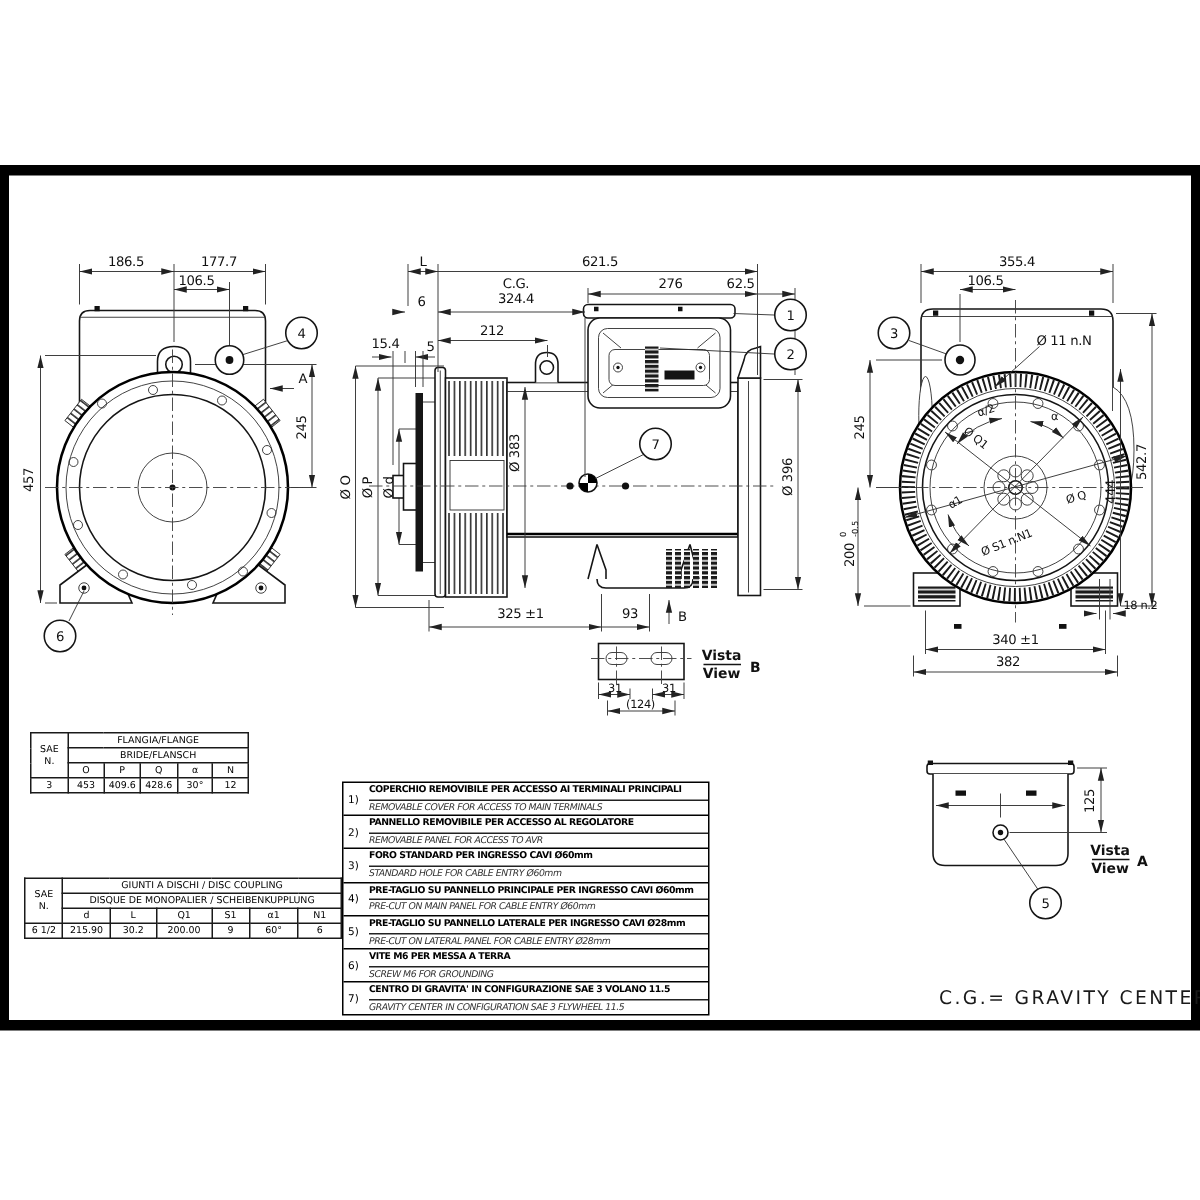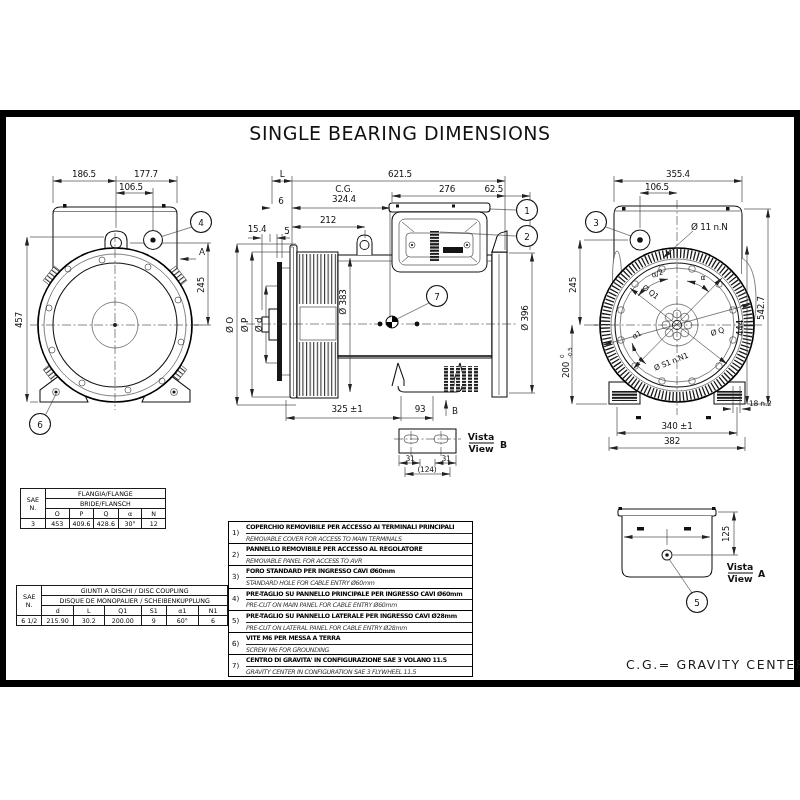--- a/index.html
+++ b/index.html
@@ -38,21 +38,20 @@
            border-bottom:.8px solid #222;letter-spacing:-.3px;white-space:nowrap;}
   .note-en{margin-left:17px;font-style:italic;font-size:6.2px;line-height:10px;color:#333;
            letter-spacing:-.3px;white-space:nowrap;}
   .note-num{position:absolute;left:3px;top:50%;transform:translateY(-50%);font-size:7px;}
 </style>
 </head>
 <body>
 
 <div class="sheet">
   <div class="frame"></div>
-  <div class="title">SINGLE BEARING DIMENSIONS</div>
 
   <svg width="800" height="800" viewBox="0 0 800 800">
     <defs>
       <marker id="ma" markerWidth="9" markerHeight="6" refX="8.5" refY="3" orient="auto" markerUnits="userSpaceOnUse">
         <path d="M8.5,3 L0,.9 L0,5.1 Z" fill="#222"></path>
         </marker>
       <marker id="ms" markerWidth="9" markerHeight="6" refX=".5" refY="3" orient="auto" markerUnits="userSpaceOnUse">
         <path d="M.5,3 L9,.9 L9,5.1 Z" fill="#222"></path>
         </marker>
       <pattern id="grille" width="10" height="8" patternUnits="userSpaceOnUse">

